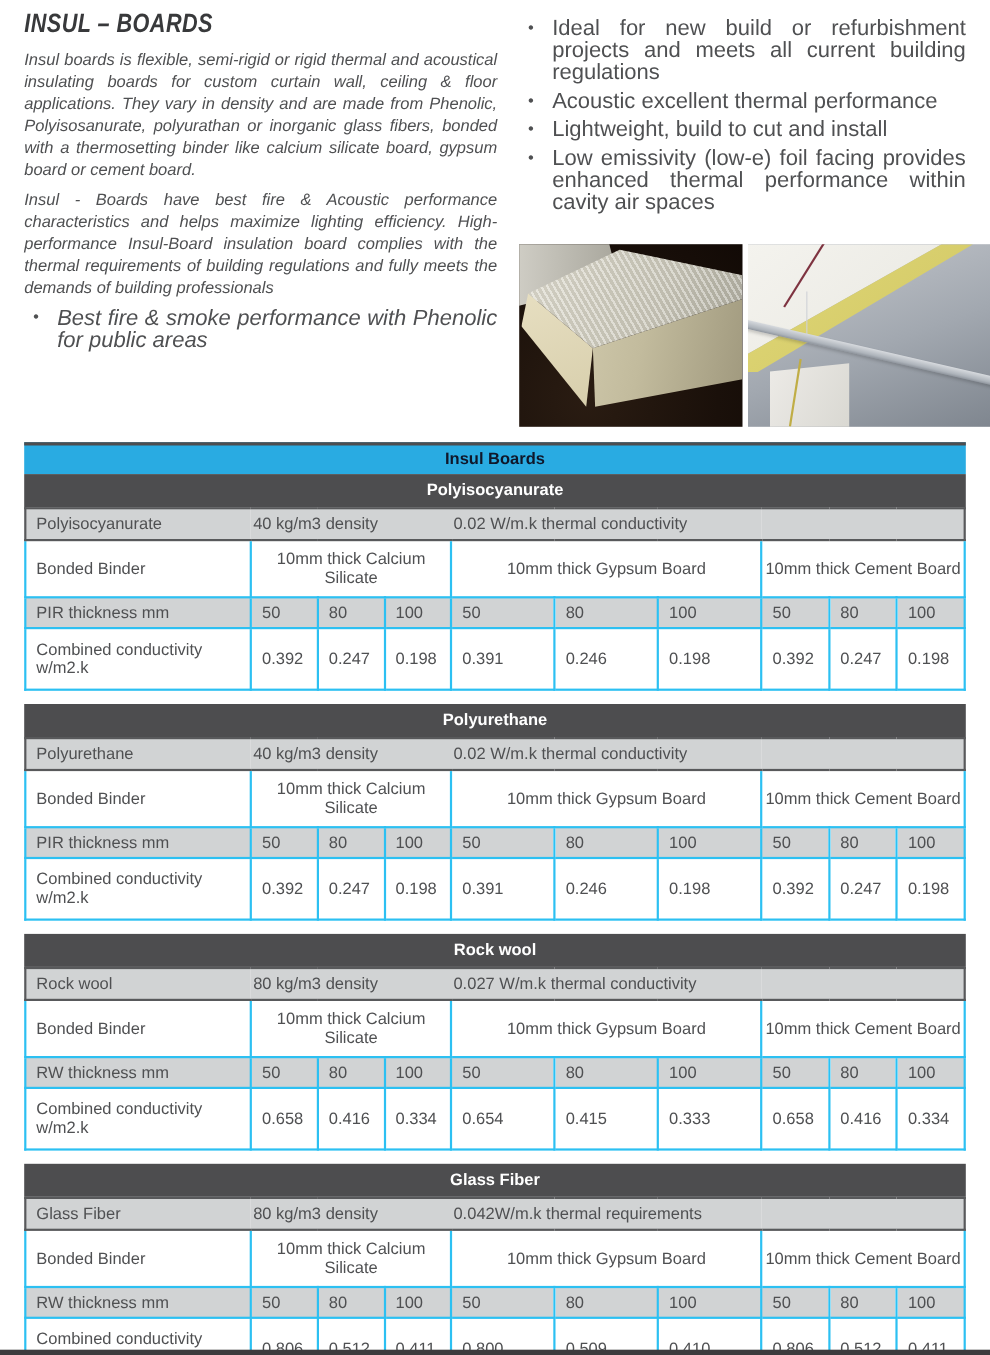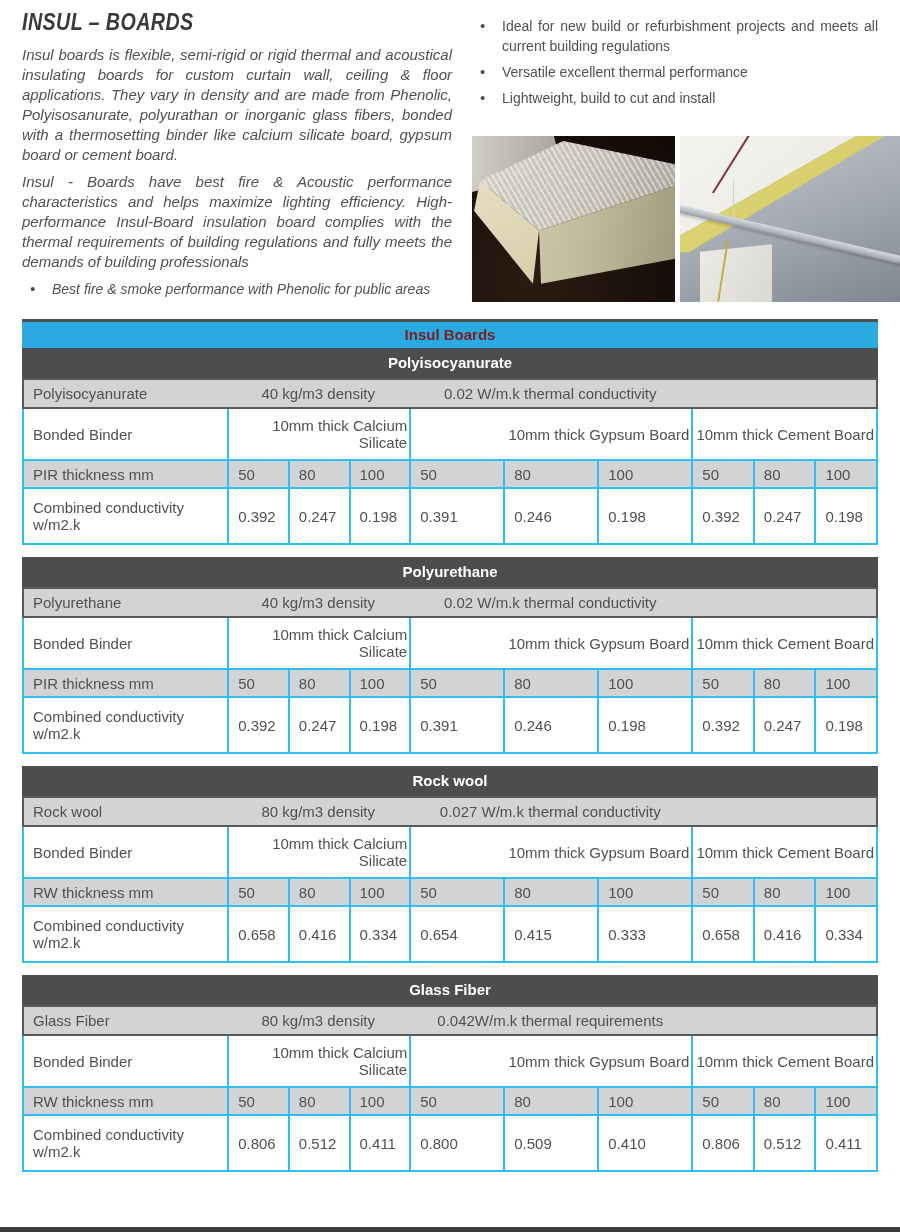--- a/index.html
+++ b/index.html
@@ -8,21 +8,21 @@
 
   
   .top{display:flex;padding:8px 22px 0 22px;gap:20px;box-sizing:border-box;}
   .col-left{width:430px;flex:0 0 430px;font-style:italic;}
   .col-right{flex:1;min-width:0;}
 
   h1.title{font-size:24px;font-weight:bold;color:#38393b;margin:0 0 9px 0;letter-spacing:0.5px;
            transform:scaleX(0.82);transform-origin:left center;white-space:nowrap;}
   p.body{font-size:15px;line-height:20px;text-align:justify;margin:0 0 7px 0;}
   ul.bullets{list-style:none;margin:2px 0 0 0;padding:0 0 0 30px;}
-  ul.bullets li{position:relative;font-size:14px;line-height:20px;text-align:justify;margin:0 0 6px 0;}
+  ul.bullets li{position:relative;font-size:20px;line-height:20px;text-align:justify;margin:0 0 6px 0;}
   ul.bullets li::before{content:"\2022";position:absolute;left:-22px;top:0;font-size:15px;color:#4f5052;}
   .col-right ul.bullets{margin-top:8px;}
 
   
   .photos{display:flex;gap:5px;margin-top:28px;}
   .photo{height:166px;position:relative;overflow:hidden;flex:0 0 auto;}
   .photo-left{width:203px;background:radial-gradient(circle at 30% 85%, #2a1c12 0%, #1a100a 60%, #120a06 100%);}
   .pl-back{position:absolute;left:-12px;top:-10px;width:48%;height:34%;
            background:linear-gradient(105deg,#d6d4cc 0%,#a8a69c 100%);transform:rotate(-14deg);}
   .pl-top{position:absolute;inset:0;
@@ -41,32 +41,32 @@
   .pr-redline{position:absolute;left:32%;top:-4px;width:2px;height:72px;background:#7e3340;transform:rotate(32deg);transform-origin:top center;}
   .pr-wire{position:absolute;left:24%;top:26%;width:1px;height:46px;background:#cfd2d6;}
   .pr-pipe{position:absolute;left:-12%;top:58%;width:130%;height:8px;border-radius:4px;
           background:linear-gradient(#d7dade 0%,#aeb4bb 70%,#8f959d 100%);transform:rotate(13deg);box-shadow:0 2px 3px rgba(0,0,0,0.18);}
   .pr-duct{position:absolute;left:9%;bottom:-4px;width:72px;height:58px;background:linear-gradient(120deg,#eceae6,#d9d8d2);transform:skewY(-6deg);}
   .pr-ywire{position:absolute;left:19%;bottom:0;width:2px;height:62px;background:#c0ad45;transform:rotate(9deg);}
 
   
   .tables{width:856px;margin:14px auto 0 auto;}
   .ptable{margin-bottom:12px;}
-  .bar-main{background:#29abe2;color:#7f1d1d;font-weight:bold;font-size:15px;text-align:center;
+  .bar-main{background:#29abe2;color:#0f172a;font-weight:bold;font-size:15px;text-align:center;
             height:26px;line-height:26px;border-top:3px solid #4d4d4f;}
   .bar-section{background:#4d4d4f;color:#ffffff;font-weight:bold;font-size:15px;text-align:center;
             height:30px;line-height:30px;}
   table.spec{border-collapse:collapse;width:100%;table-layout:fixed;font-size:15px;color:#4f5052;}
   table.spec td{padding:2px 4px 2px 9px;vertical-align:middle;overflow:hidden;}
   tr.density td{background:#d1d3d4;border-top:2px solid #58595b;border-bottom:2px solid #58595b;height:23px;}
   tr.density td:first-child{border-left:2px solid #58595b;}
   tr.density td:last-child{border-right:2px solid #58595b;}
-  tr.density td.ctr{text-align:center;padding-left:2px;}
+  tr.density td.ctr{text-align:left;padding-left:2px;}
   tr.binder td{border:2px solid #2cc0f2;height:46px;background:#ffffff;}
-  tr.binder td.ctr{text-align:right;padding:2px;}
+  tr.binder td.ctr{text-align:center;padding:2px;}
   tr.thick td{border:2px solid #2cc0f2;background:#d1d3d4;height:22px;}
   tr.comb td{border:2px solid #2cc0f2;background:#ffffff;height:50px;}
 
   
   .bottom-strip{position:absolute;left:0;bottom:0;width:100%;height:5px;background:#3c3c3e;}
 </style>
 </head>
 <body>
 
 <div class="page">
@@ -77,22 +77,23 @@
       <p class="body">Insul boards is flexible, semi-rigid or rigid thermal and acoustical insulating boards for custom curtain wall, ceiling &amp; floor applications. They vary in density and are made from Phenolic, Polyisosanurate, polyurathan or inorganic glass fibers, bonded with a thermosetting binder like calcium silicate board, gypsum board or cement board.</p>
       <p class="body">Insul - Boards have best fire &amp; Acoustic performance characteristics and helps maximize lighting efficiency. High-performance Insul-Board insulation board complies with the thermal requirements of building regulations and fully meets the demands of building professionals</p>
       <ul class="bullets">
         <li>Best fire &amp; smoke performance with Phenolic for public areas</li>
       </ul>
     </div>
 
     <div class="col-right">
       <ul class="bullets">
         <li>Ideal for new build or refurbishment projects and meets all current building regulations</li>
-        <li>Versatile excellent thermal performance</li>
+        <li>Acoustic excellent thermal performance</li>
         <li>Lightweight, build to cut and install</li>
+        <li>Low emissivity (low-e) foil facing provides enhanced thermal performance within cavity air spaces</li>
       </ul>
 
       <div class="photos">
         <div class="photo photo-left" title="foil-faced insul board corner">
           <div class="pl-back"></div>
           <div class="pl-right-face"></div>
           <div class="pl-left-face"></div>
           <div class="pl-top"></div>
         </div>
         <div class="photo photo-right" title="ceiling insulation installation">

